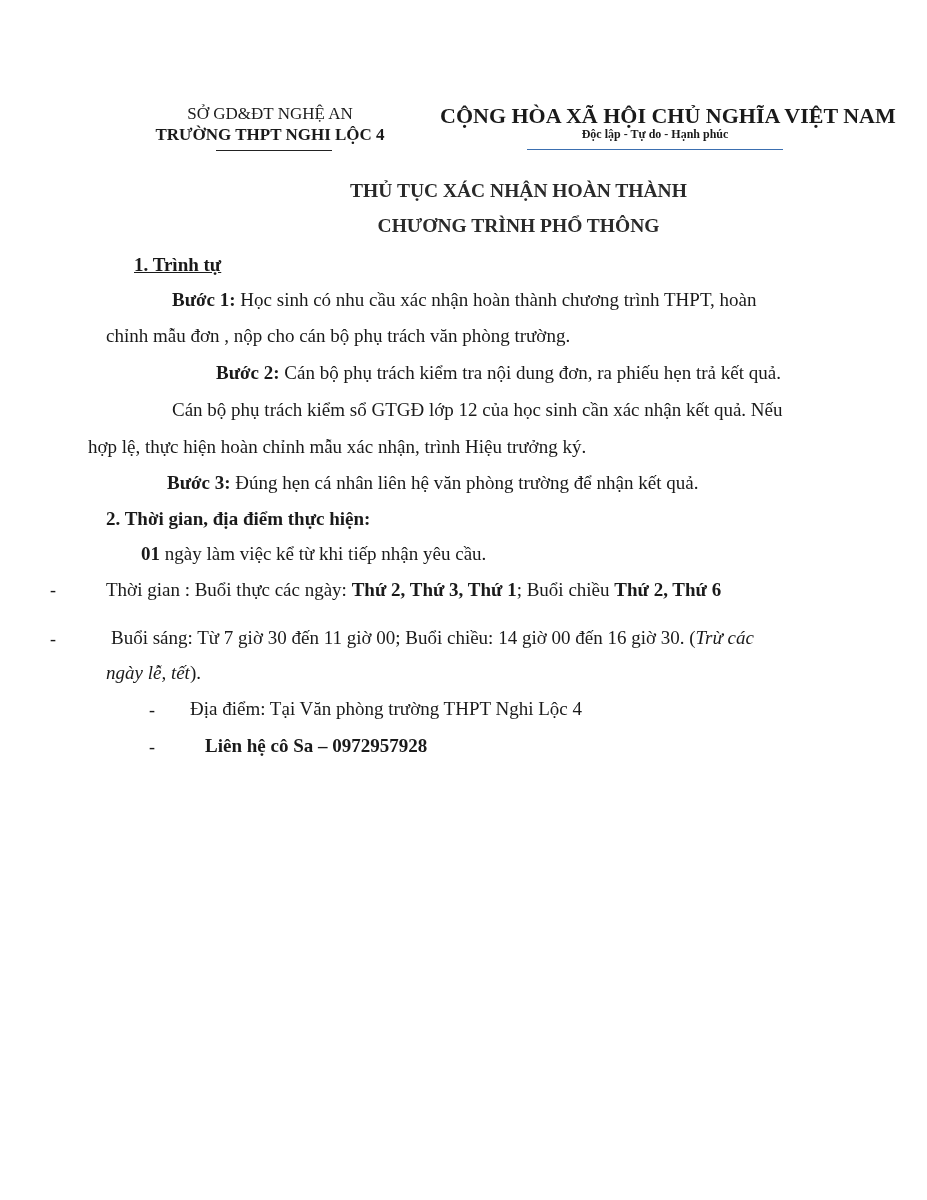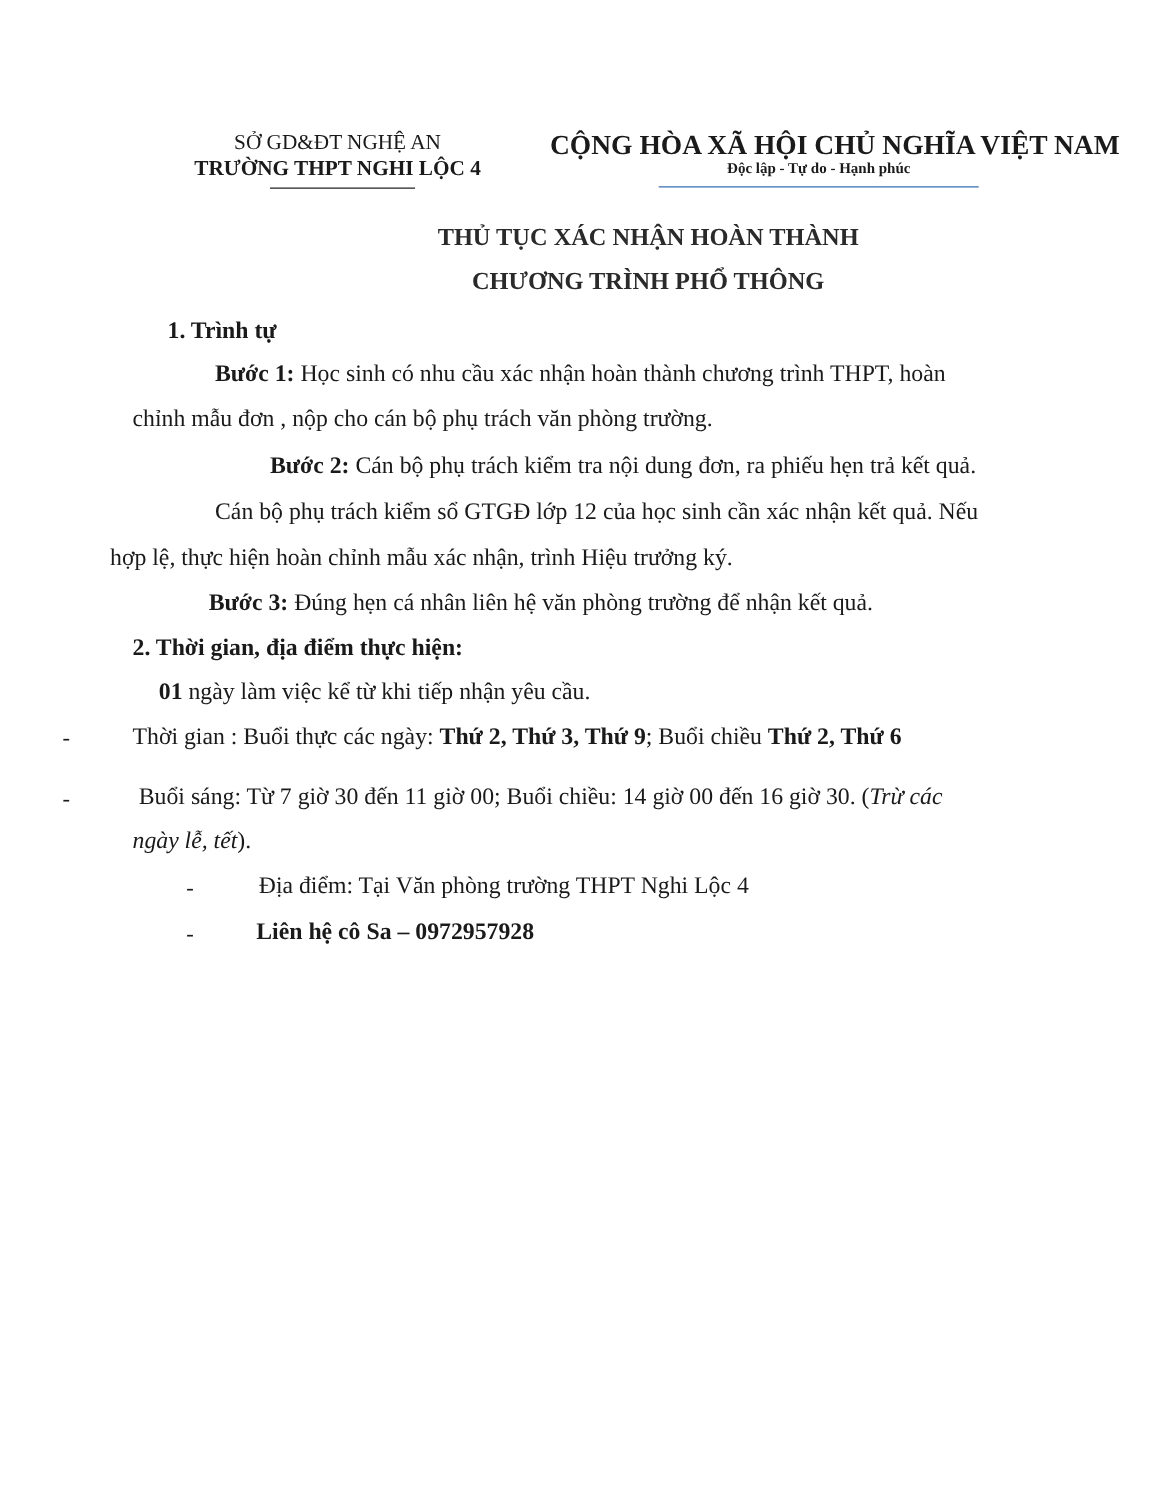--- a/index.html
+++ b/index.html
@@ -24,53 +24,53 @@
 <div class="abs hdr-left l1 b" style="top:125px;">TRƯỜNG THPT NGHI LỘC 4</div>
 <div class="ul-bar" style="left:216px; top:150px; width:116px;"></div>
 
 <div class="abs hdr-right b" style="top:103px; font-size:22px;">CỘNG HÒA XÃ HỘI CHỦ NGHĨA VIỆT NAM</div>
 <div class="abs hdr-right b" style="top:127px; font-size:12px;">Độc lập - Tự do - Hạnh phúc</div>
 <div class="ul-blue" style="left:527px; top:149px; width:256px;"></div>
 
 <div class="abs title" style="top:180px; left:0; width:1037px;">THỦ TỤC XÁC NHẬN HOÀN THÀNH</div>
 <div class="abs title" style="top:215px; left:0; width:1037px;">CHƯƠNG TRÌNH PHỔ THÔNG</div>
 
-<div class="abs body b" style="left:134px; top:254px;">1. Trình tự</div>
+<div class="abs body b" style="left:134px; top:254px;text-decoration:underline;">1. Trình tự</div>
 
 <div class="abs body" style="left:172px; top:289px;">
   <span class="b">Bước 1:</span><span> Học sinh có nhu cầu xác nhận hoàn thành chương trình THPT, hoàn</span>
 </div>
 <div class="abs body" style="left:106px; top:325px;">chỉnh mẫu đơn , nộp cho cán bộ phụ trách văn phòng trường.</div>
 
 <div class="abs body" style="left:172px; top:362px;margin-left:44px;">
   <span class="b">Bước 2:</span><span> Cán bộ phụ trách kiểm tra nội dung đơn, ra phiếu hẹn trả kết quả.</span>
 </div>
 <div class="abs body" style="left:172px; top:399px;">Cán bộ phụ trách kiểm sổ GTGĐ lớp 12 của học sinh cần xác nhận kết quả. Nếu</div>
 <div class="abs body" style="left:88px; top:436px;">hợp lệ, thực hiện hoàn chỉnh mẫu xác nhận, trình Hiệu trưởng ký.</div>
 
 <div class="abs body" style="left:167px; top:472px;">
   <span class="b">Bước 3:</span><span> Đúng hẹn cá nhân liên hệ văn phòng trường để nhận kết quả.</span>
 </div>
 
 <div class="abs body b" style="left:106px; top:508px;">2. Thời gian, địa điểm thực hiện:</div>
 
-<div class="abs body" style="left:127px; top:543px;">
+<div class="abs body" style="left:141px; top:543px;">
   <span class="b">01</span><span> ngày làm việc kể từ khi tiếp nhận yêu cầu.</span>
 </div>
 
 <div class="abs dash" style="left:50px; top:580px;">-</div>
 <div class="abs body" style="left:106px; top:579px;">
-  <span>Thời gian : Buổi thực các ngày: </span><span class="b">Thứ 2, Thứ 3, Thứ 9</span><span>; Buổi chiều </span><span class="b">Thứ 2, Thứ 6</span>
+  <span>Thời gian : Buổi thực các ngày: </span><span class="b">Thứ 2, Thứ 3, Thứ 1</span><span>; Buổi chiều </span><span class="b">Thứ 2, Thứ 6</span>
 </div>
 
 <div class="abs dash" style="left:50px; top:629px;">-</div>
 <div class="abs body" style="left:111px; top:627px;">
   <span>Buổi sáng: Từ 7 giờ 30 đến 11 giờ 00; Buổi chiều: 14 giờ 00 đến 16 giờ 30. (</span><span class="i">Trừ các</span>
 </div>
 <div class="abs body" style="left:106px; top:662px;">
   <span class="i">ngày lễ, tết</span><span>).</span>
 </div>
 
 <div class="abs dash" style="left:149px; top:700px;">-</div>
-<div class="abs body" style="left:207px; top:698px;font-family:Liberation Serif, serif;">Địa điểm: Tại Văn phòng trường THPT Nghi Lộc 4</div>
+<div class="abs body" style="left:190px; top:698px;font-family:Liberation Serif, serif;">Địa điểm: Tại Văn phòng trường THPT Nghi Lộc 4</div>
 
 <div class="abs dash" style="left:149px; top:737px;">-</div>
 <div class="abs body b" style="left:205px; top:735px;">Liên hệ cô Sa – 0972957928</div>
 
 </body></html>

